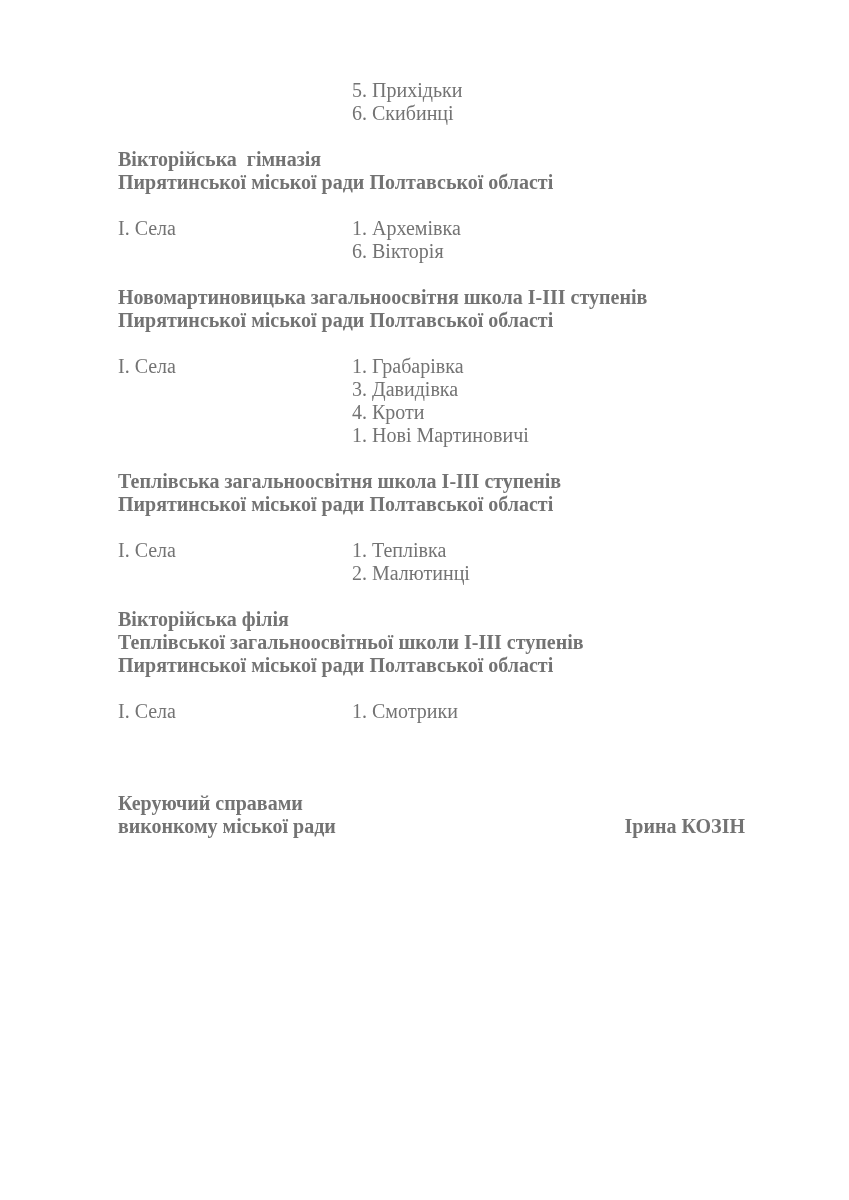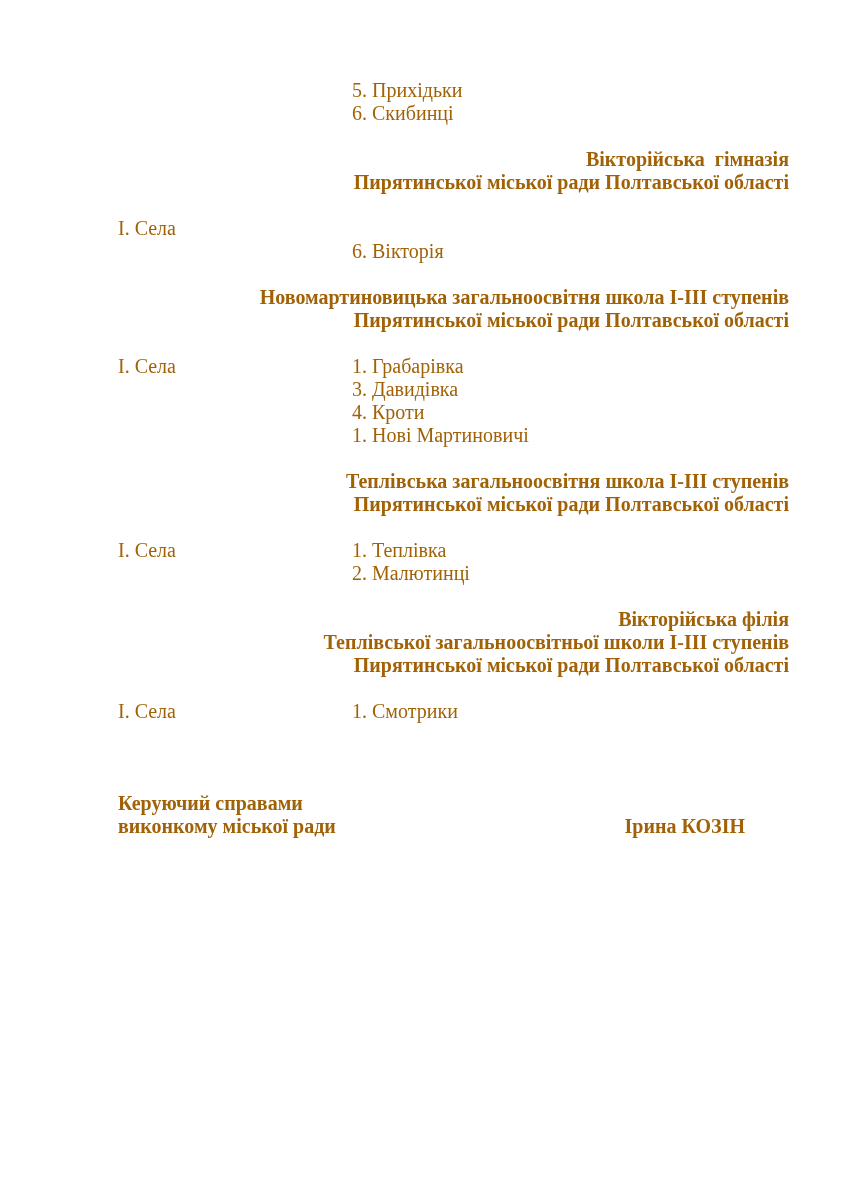--- a/index.html
+++ b/index.html
@@ -5,36 +5,36 @@
   html, body {
     margin: 0;
     padding: 0;
     background: #ffffff;
   }
   .page {
     position: relative;
     width: 849px;
     height: 1200px;
     background: #ffffff;
-    color: #a16207;
+    color: #737373;
     font-family: "Liberation Serif", "DejaVu Serif", serif;
     font-size: 20px;
     line-height: 23px;
     overflow: hidden;
     box-sizing: border-box;
   }
   .content {
     box-sizing: border-box;
     padding: 79px 60px 0 118px; 
   }
   .spacer { height: 23px; }
   .spacer-3 { height: 69px; }
   .heading {
     font-weight: bold;
-    text-align: right;
+    text-align: left;
   }
   .heading > div {
     white-space: pre-wrap; 
   }
   .row { display: flex; }
   .row .label {
     width: 234px;      
     flex: 0 0 234px;
   }
   .row .item { flex: 1; }
@@ -63,20 +63,21 @@
 
     <div class="spacer"></div>
 
     <div class="heading">
       <div>Вікторійська  гімназія</div>
       <div>Пирятинської міської ради Полтавської області</div>
     </div>
     <div class="spacer"></div>
     <div class="row">
       <div class="label">І. Села</div>
+      <div class="item">1. Архемівка</div>
     </div>
     <div class="row">
       <div class="label"></div>
       <div class="item">6. Вікторія</div>
     </div>
 
     <div class="spacer"></div>
 
     <div class="heading">
       <div>Новомартиновицька загальноосвітня школа І-ІІІ ступенів</div>

